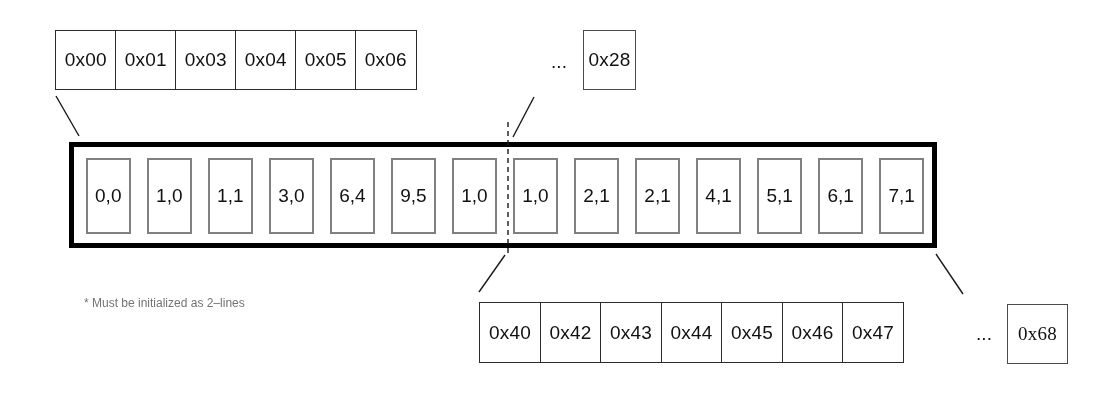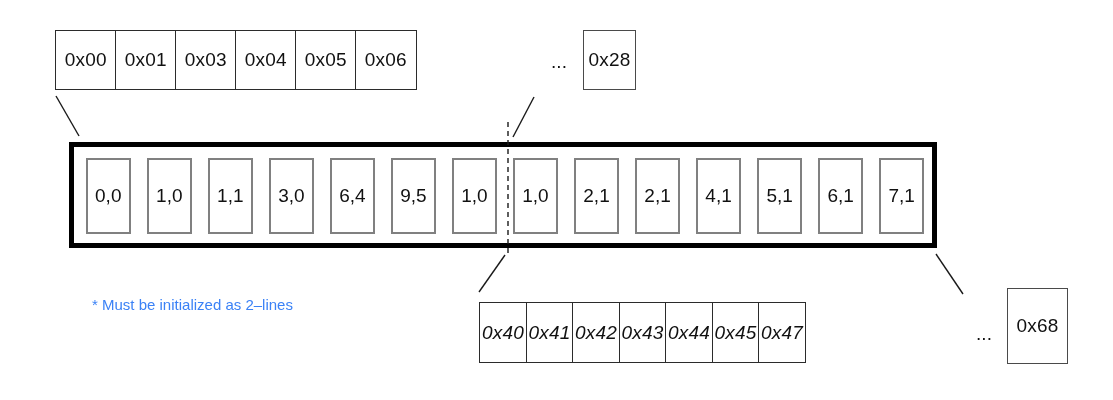--- a/index.html
+++ b/index.html
@@ -31,21 +31,21 @@
     align-items: center;
     justify-content: center;
     font-size: 19px;
     letter-spacing: 0.2px;
     height: 60px;
   }
   .mrow .hcell:first-child { margin-left: 0; }
   .top-row  { left: 55px;  top: 30px; }
   .top-row .hcell { width: 61.5px; }
   .bottom-row { left: 479px; top: 302px; }
-  .bottom-row .hcell { width: 48px; height: 61px; font-style: italic; }
+  .bottom-row .hcell { width: 62px; height: 61px; }
 
   .ellipsis {
     position: absolute;
     width: 32px;
     height: 60px;
     display: flex;
     align-items: center;
     justify-content: center;
     font-size: 19px;
   }
@@ -57,21 +57,21 @@
     box-sizing: border-box;
     border: 1.5px solid #4a4a4a;
     background: #ffffff;
     display: flex;
     align-items: center;
     justify-content: center;
     font-size: 19px;
     letter-spacing: 0.2px;
   }
   .tail-28 { left: 583px; top: 30px; width: 53px; height: 60px; }
-  .tail-68 { left: 1007px; top: 288px; width: 61px; height: 76px; }
+  .tail-68 { left: 1007px; top: 304px; width: 61px; height: 60px; font-family: Liberation Serif, serif; }
 
   .big-box {
     position: absolute;
     left: 69px;
     top: 142px;
     width: 868px;
     height: 106px;
     box-sizing: border-box;
     border: 5px solid #000000;
     background: #ffffff;
@@ -91,24 +91,24 @@
     height: 76px;
     border: 2px solid #808080;
     background: #ffffff;
     display: flex;
     align-items: center;
     justify-content: center;
     font-size: 19px;
   }
   .note {
     position: absolute;
-    left: 92px;
+    left: 84px;
     top: 296px;
-    font-size: 15px;
-    color: #3b82f6;
+    font-size: 12px;
+    color: #737373;
     white-space: nowrap;
   }
   .overlay {
     position: absolute;
     left: 0; top: 0;
     width: 1113px;
     height: 400px;
     pointer-events: none;
   }
 </style>
@@ -143,25 +143,25 @@
     <div class="icell">4,1</div>
     <div class="icell">5,1</div>
     <div class="icell">6,1</div>
     <div class="icell">7,1</div>
   </div>
 
   <div class="note">* Must be initialized as 2–lines</div>
 
   <div class="mrow bottom-row">
     <div class="hcell">0x40</div>
-    <div class="hcell">0x41</div>
     <div class="hcell">0x42</div>
     <div class="hcell">0x43</div>
     <div class="hcell">0x44</div>
     <div class="hcell">0x45</div>
+    <div class="hcell">0x46</div>
     <div class="hcell">0x47</div>
   </div>
   <div class="ellipsis ellipsis-bottom">...</div>
   <div class="tail-box tail-68">0x68</div>
 
   <svg class="overlay" viewBox="0 0 1113 400" xmlns="http://www.w3.org/2000/svg">
     <line x1="56" y1="96" x2="79" y2="136" stroke="#1a1a1a" stroke-width="1.4"></line>
     <line x1="534" y1="97" x2="513" y2="137" stroke="#1a1a1a" stroke-width="1.4"></line>
     <line x1="505" y1="255" x2="479" y2="292" stroke="#1a1a1a" stroke-width="1.4"></line>
     <line x1="936" y1="254" x2="963" y2="294" stroke="#1a1a1a" stroke-width="1.4"></line>

